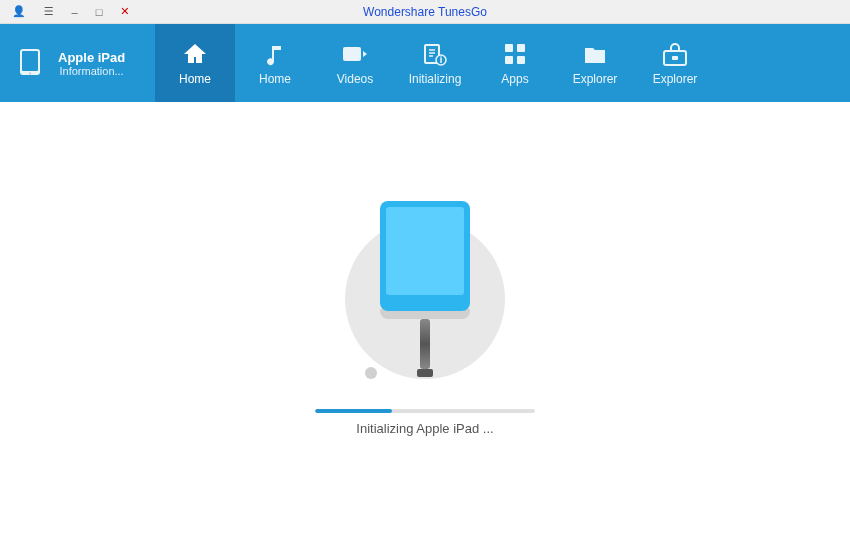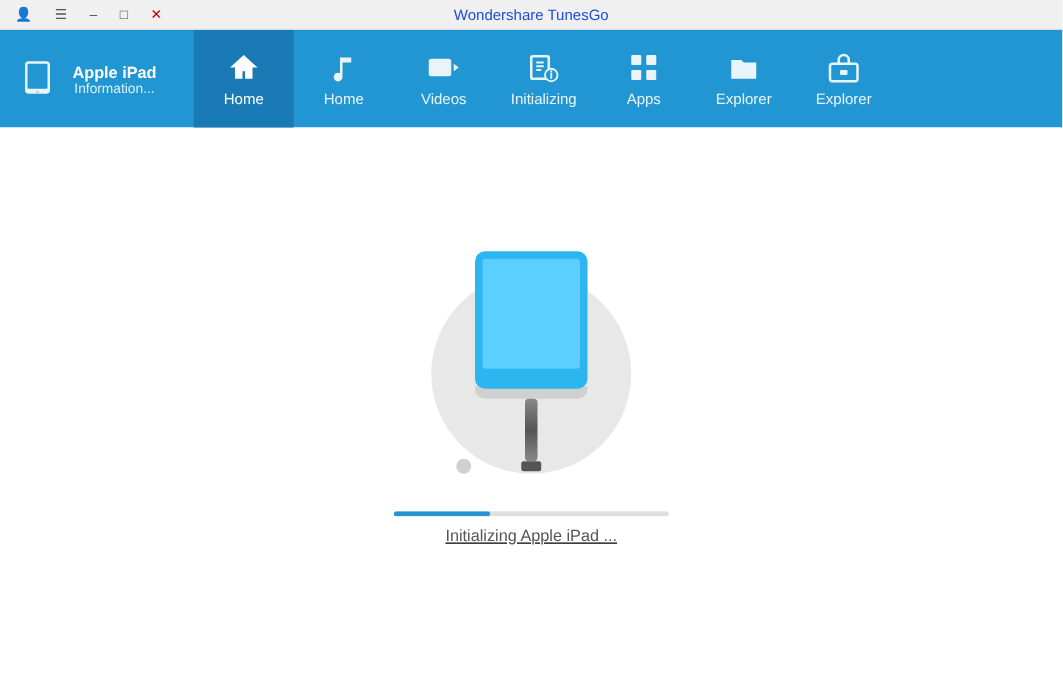--- a/index.html
+++ b/index.html
@@ -82,21 +82,20 @@
 
     
     .main-content {
       height: calc(542px - 24px - 78px);
       background: #fff;
       display: flex;
       flex-direction: column;
       align-items: center;
       justify-content: center;
       gap: 20px;
-      text-decoration: underline;
     }
 
     
     .device-illustration {
       position: relative;
       width: 180px;
       height: 180px;
       display: flex;
       align-items: center;
       justify-content: center;

